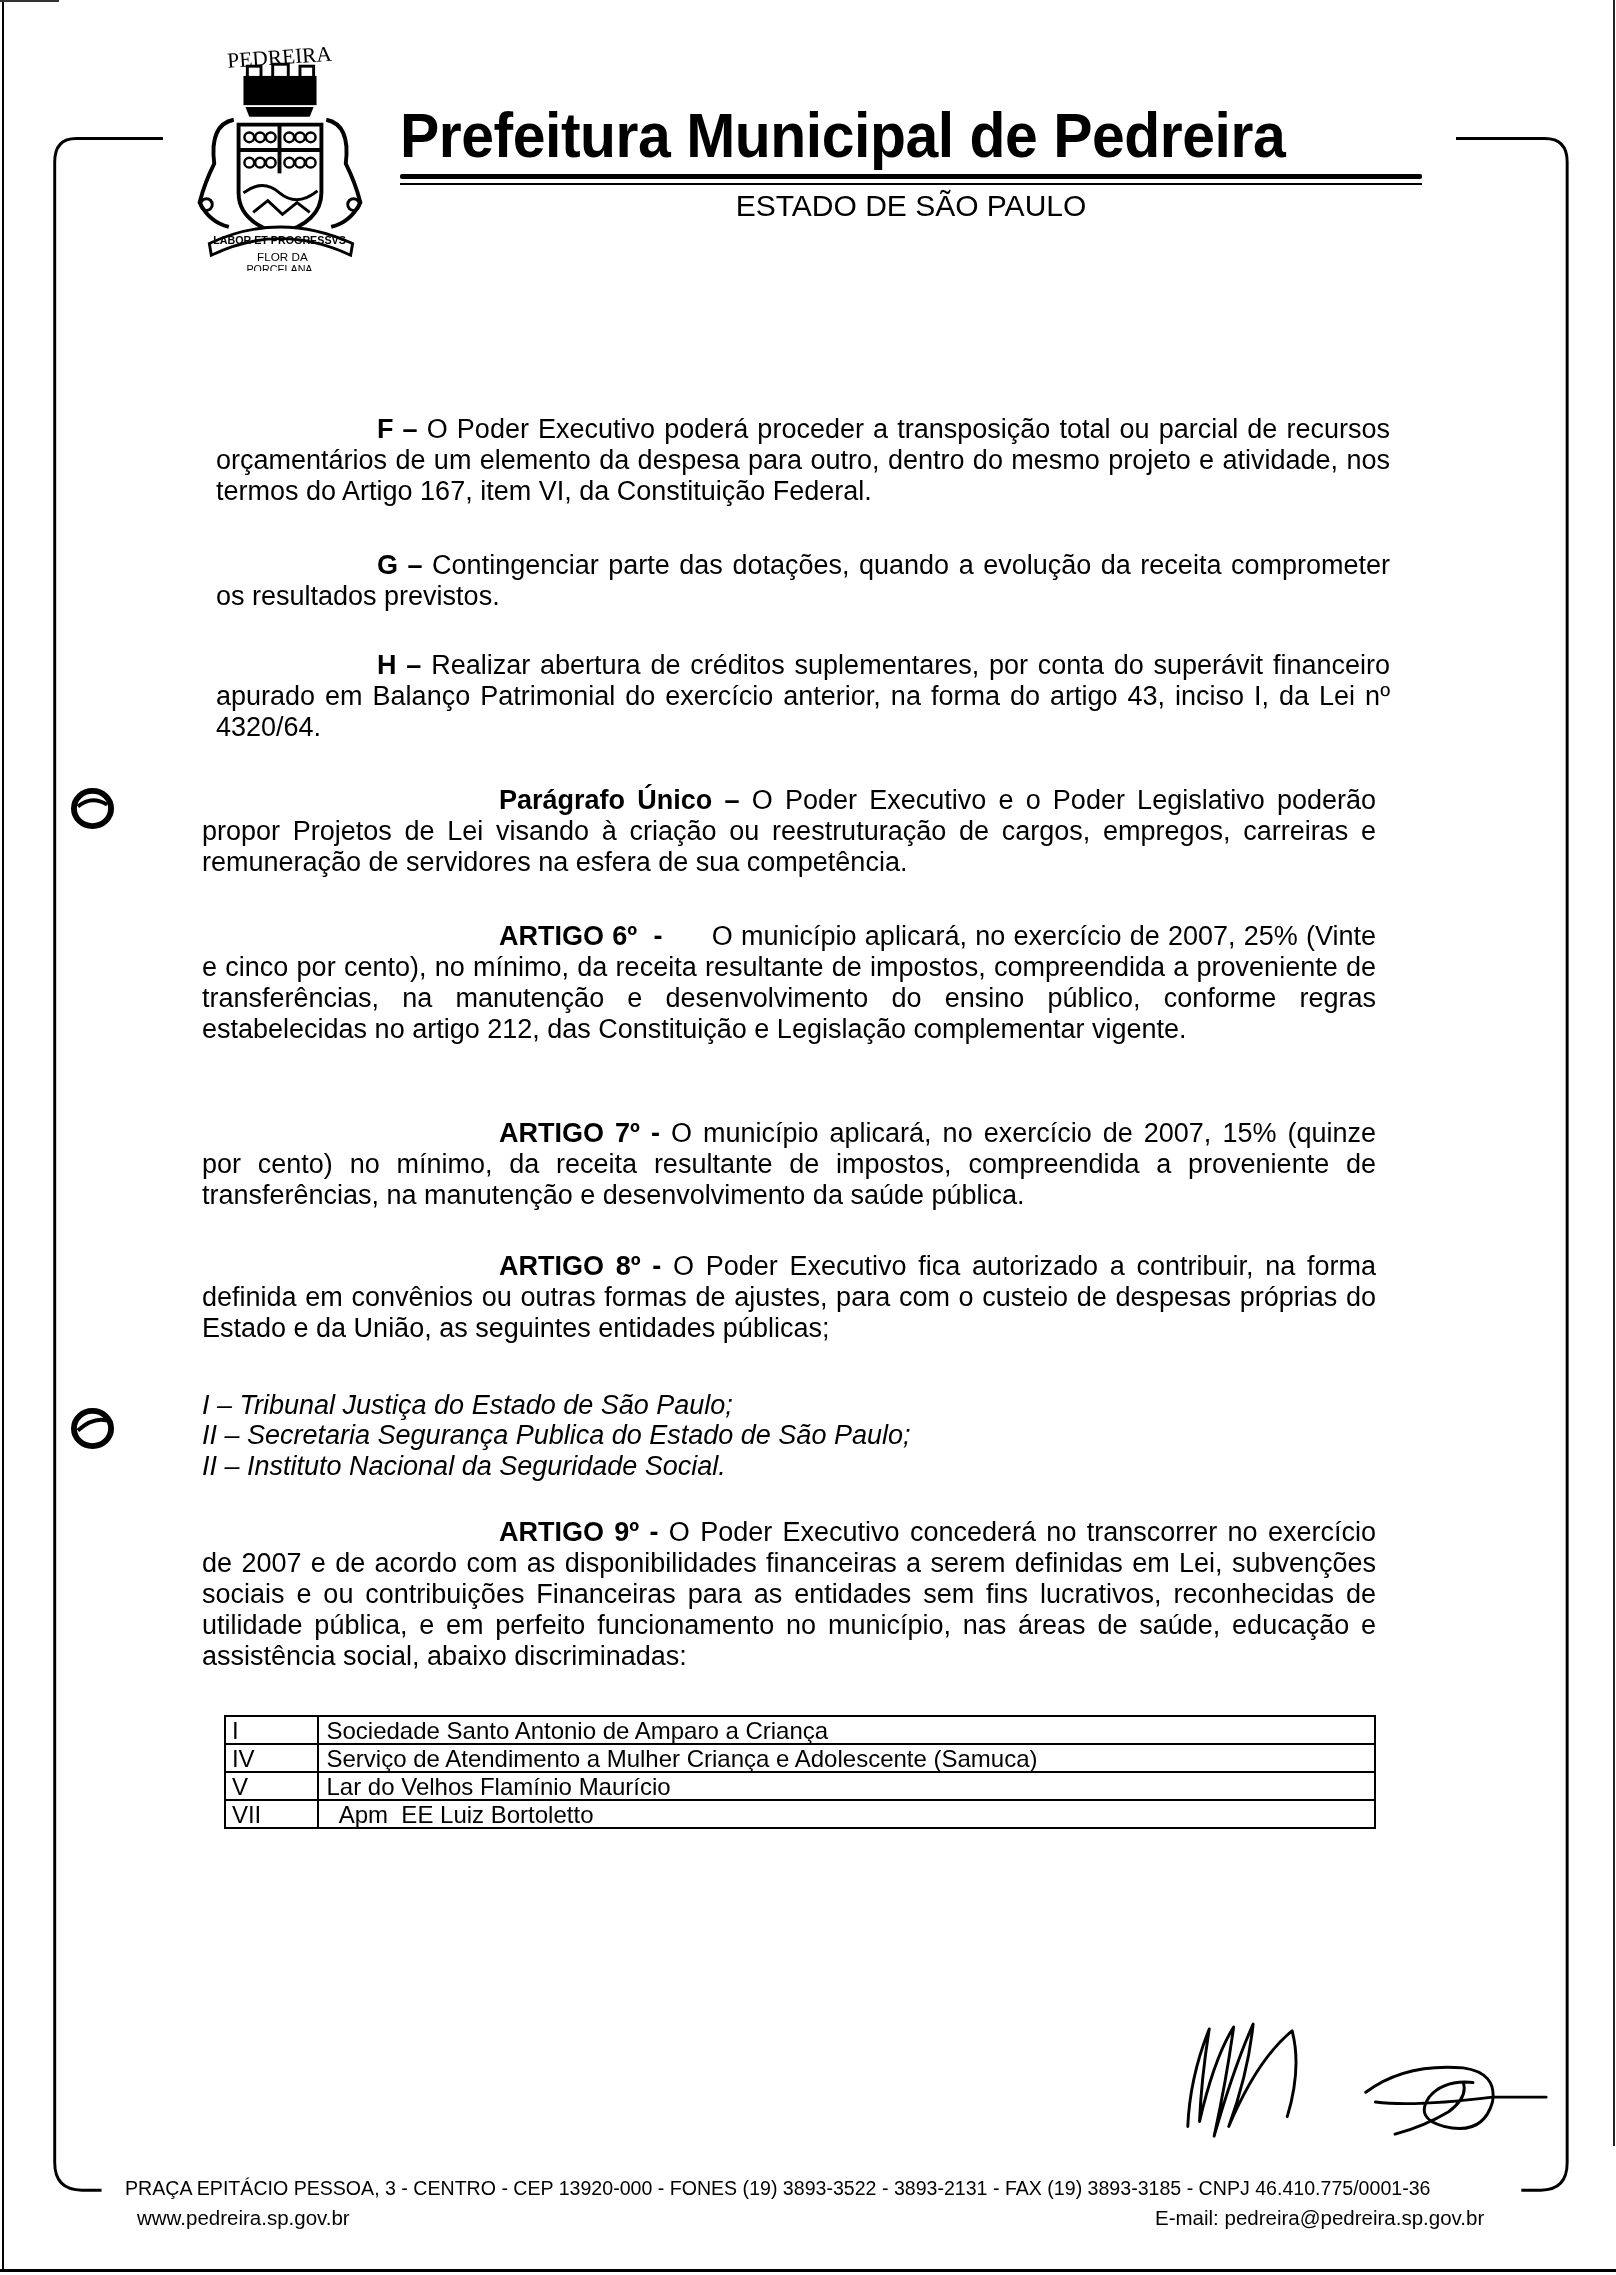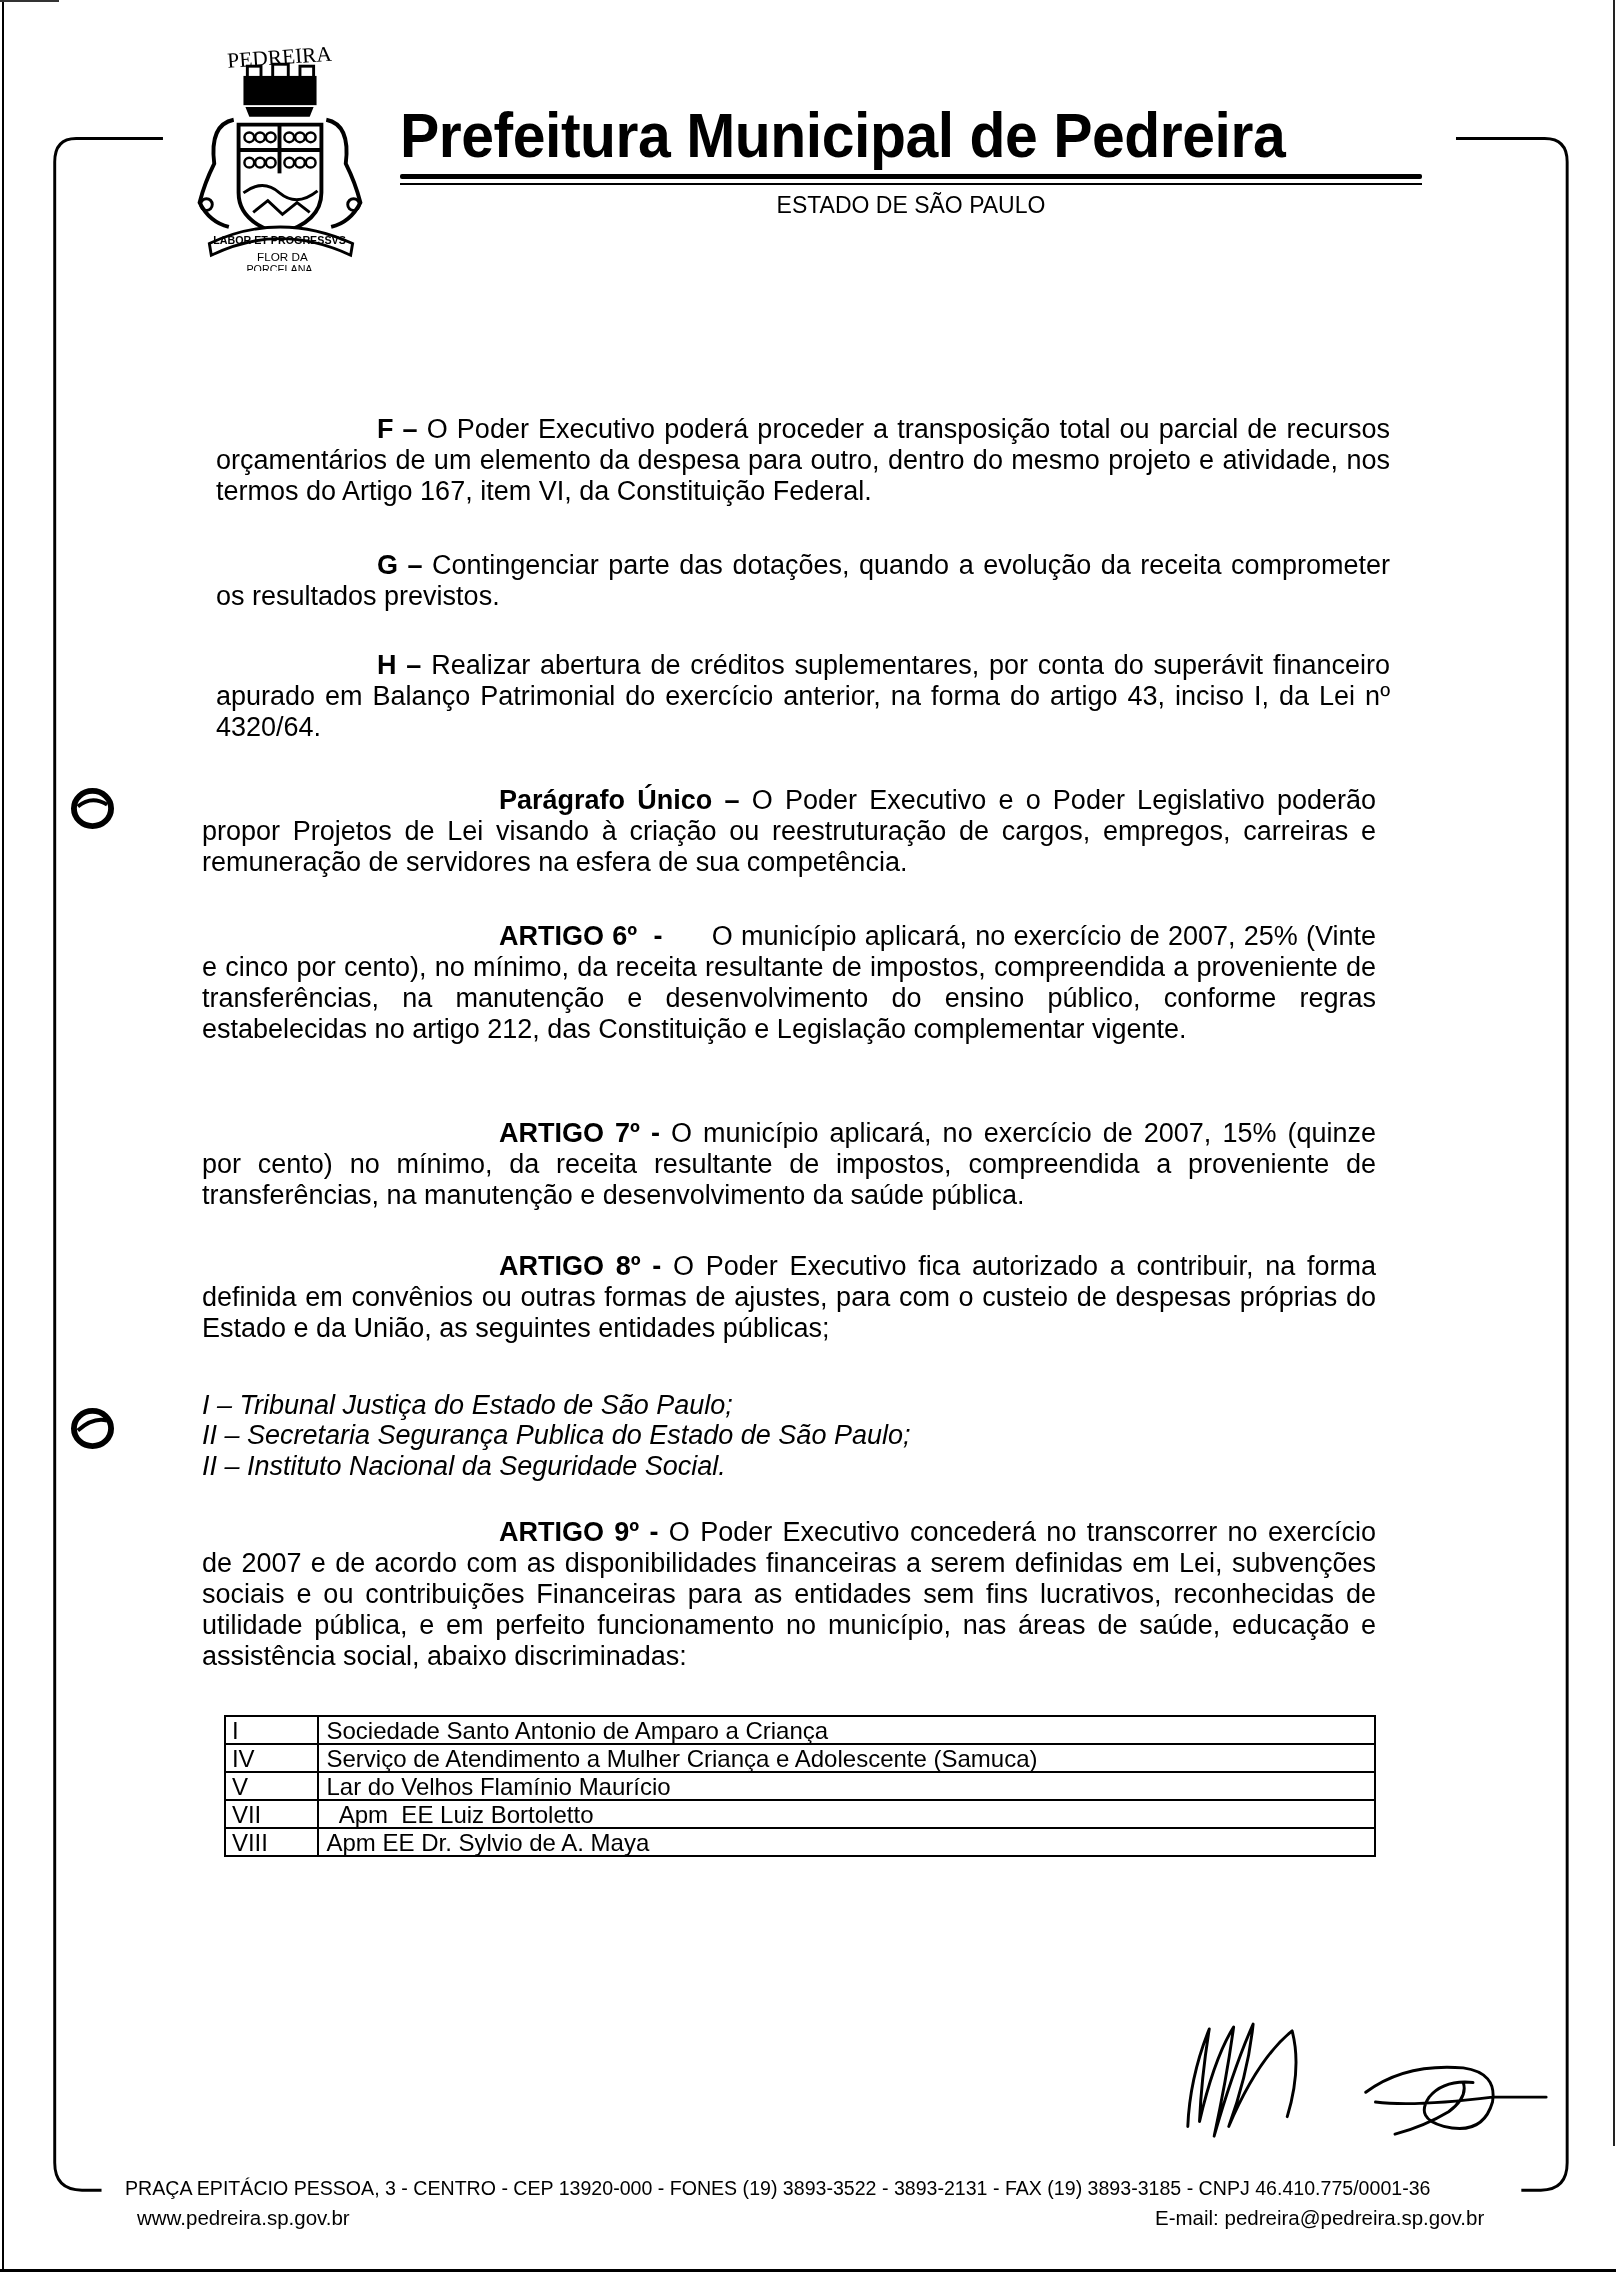--- a/index.html
+++ b/index.html
@@ -16,21 +16,21 @@
   
   .frame { left: 0; top: 0; width: 1617px; height: 2275px; pointer-events: none; }
 
   
   .crest { left: 185px; top: 27px; width: 190px; height: 244px; }
   .header-title { left: 400px; top: 101px; width: 1024px; font-size: 63px; font-weight: bold;
                   letter-spacing: -0.5px; white-space: nowrap; line-height: 68px;
                   font-family: "Liberation Sans", sans-serif; transform: scaleX(0.935); transform-origin: left top; }
   .rule1 { left: 400px; top: 174px; width: 1022px; height: 4.9px; background: #000; border-radius: 2px; }
   .rule2 { left: 400px; top: 183px; width: 1022px; height: 2px; background: #000; }
-  .header-subtitle { left: 400px; top: 191px; width: 1022px; text-align: center; font-size: 23px; line-height: 29px; }
+  .header-subtitle { left: 400px; top: 191px; width: 1022px; text-align: center; font-size: 30px; line-height: 29px; }
 
   
   .para { left: 202px; width: 1174px; font-size: 27px; line-height: 31px; text-align: justify;
           text-align-last: left; }
   .para .lead { font-weight: bold; }
   .indent-f { text-indent: 161px; margin-left: 14px; }
   .indent-art { text-indent: 297px; }
   .list-line { left: 202px; font-size: 27px; line-height: 31px; white-space: nowrap; font-style: italic; }
 
   
@@ -154,24 +154,20 @@
         <td>Serviço de Atendimento a Mulher Criança e Adolescente (Samuca)</td>
       </tr>
     <tr>
         <td class="num">V</td>
         <td>Lar do Velhos Flamínio Maurício</td>
       </tr>
     <tr>
         <td class="num">VII</td>
         <td style="white-space:pre;padding-left:20px;">Apm  EE Luiz Bortoletto</td>
       </tr>
-    <tr>
-        <td class="num">VIII</td>
-        <td>Apm EE Dr. Sylvio de A. Maya</td>
-      </tr>
   </tbody>
 </table>
 
 <svg class="abs sig1" viewBox="0 0 160 135">
   <path d="M8 110 Q10 60 30 10 Q22 60 20 105 Q35 40 55 8 Q48 60 35 120 Q55 50 75 5 Q70 55 50 110 Q80 40 115 12 Q125 50 110 100" fill="none" stroke="#000" stroke-width="3" stroke-linecap="round" stroke-linejoin="round"></path>
 </svg>
 <svg class="abs sig2" viewBox="0 0 200 90">
   <path d="M10 35 Q50 5 110 10 Q145 15 140 45 Q130 80 90 70 Q60 62 75 40 Q90 22 120 25 M40 78 Q70 70 95 55 Q115 40 110 25 M20 45 Q60 50 140 40 L195 40" fill="none" stroke="#000" stroke-width="3" stroke-linecap="round"></path>
 </svg>
 

